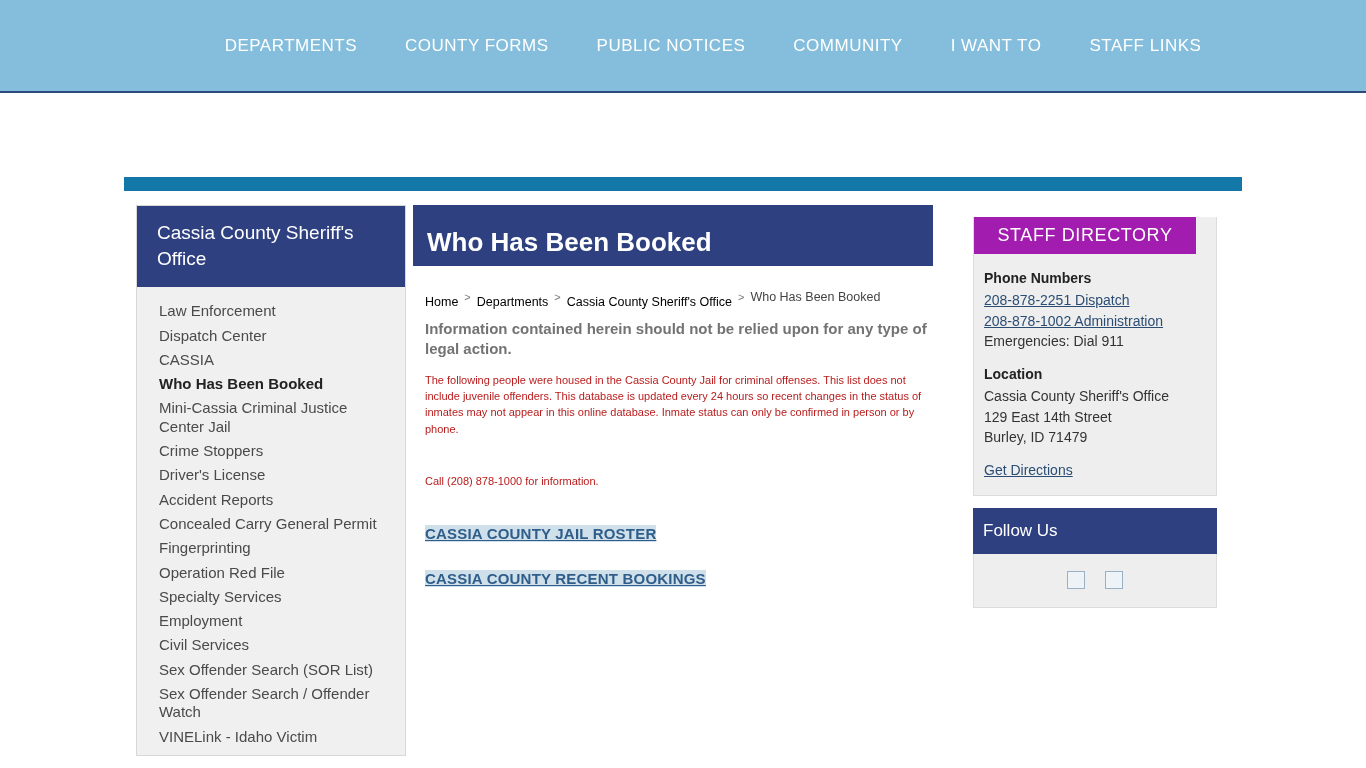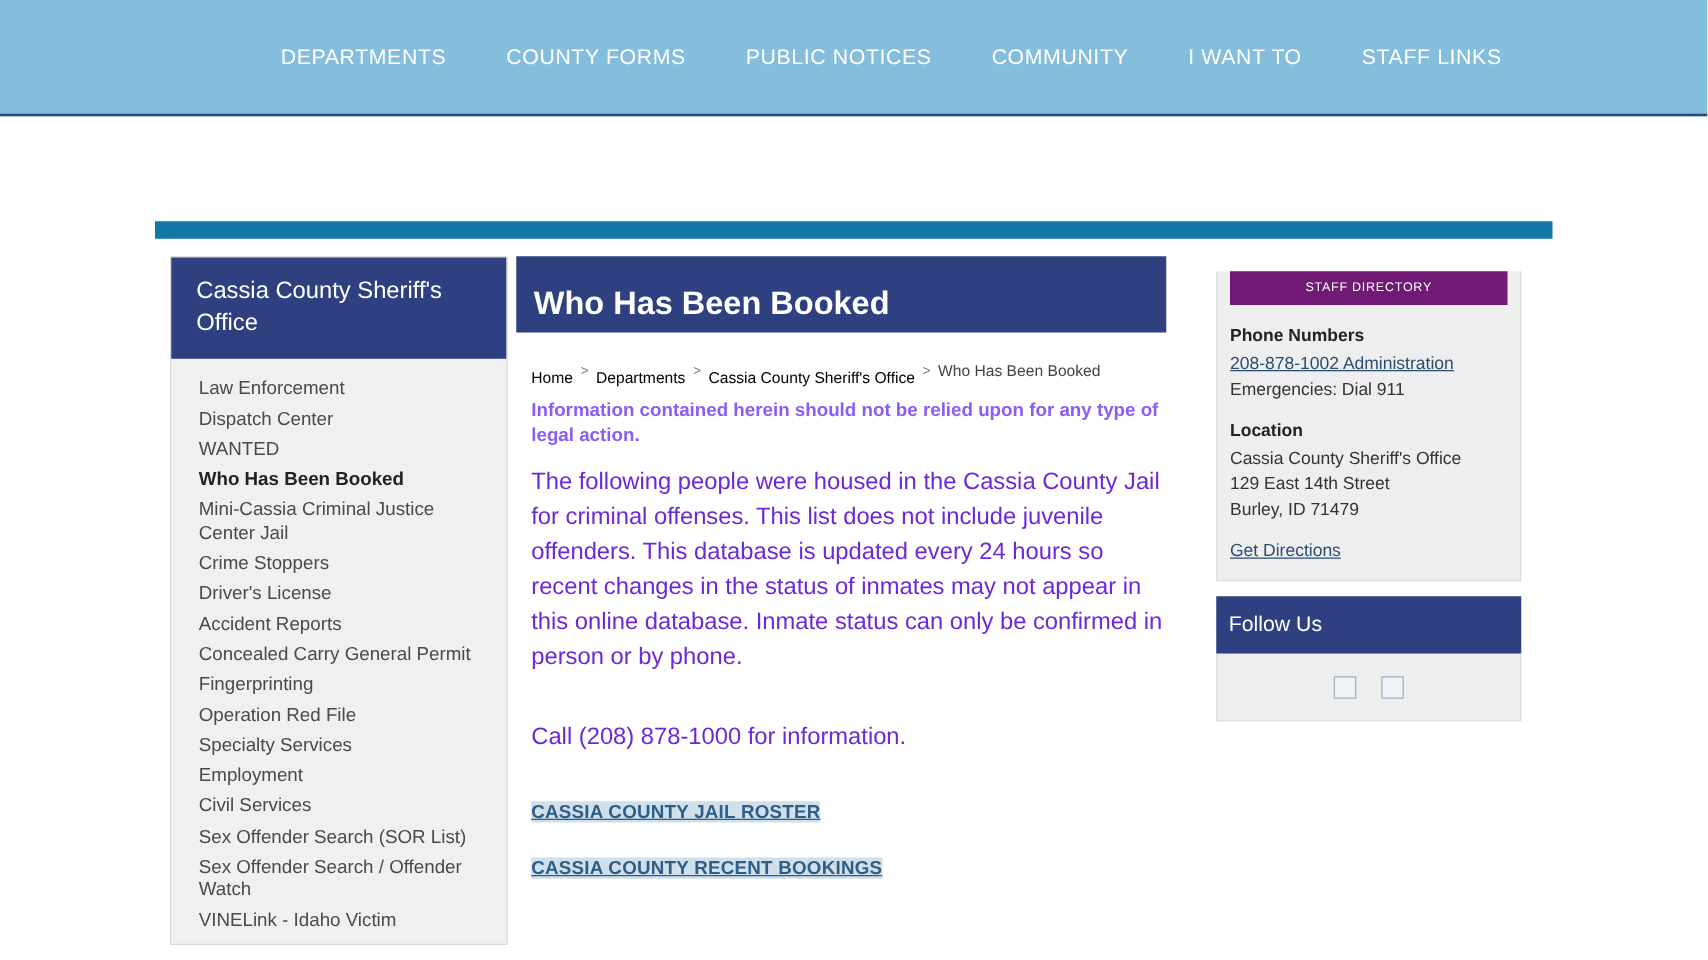--- a/index.html
+++ b/index.html
@@ -128,29 +128,29 @@
   .breadcrumb .sep {
     color: #777777;
     font-size: 11px;
   }
   .breadcrumb .current {
     color: #444444;
   }
   .lead {
     font-size: 15px;
     font-weight: bold;
-    color: #8b5cf6;
+    color: #737373;
     line-height: 1.36;
     padding: 10px 0 0 12px;
     width: 518px;
     box-sizing: border-box;
   }
   .para {
-    font-size: 19px;
-    color: #6d28d9;
+    font-size: 11px;
+    color: #b91c1c;
     line-height: 1.48;
     padding: 12px 0 0 12px;
     width: 518px;
     box-sizing: border-box;
   }
   .para.spaced {
     padding-top: 36px;
   }
   .doc-link {
     display: inline-block;
@@ -182,24 +182,24 @@
   }
   .panel-header {
     background: #2e4080;
     color: #ffffff;
     font-size: 17px;
     padding: 13px 0 13px 10px;
     box-sizing: border-box;
   }
   .staff-btn {
     display: block;
-    margin: 12px 10px 14px 10px;
-    background: #701a75;
-    color: #ffffff;
-    font-size: 10px;
+    margin: 12px 10px 14px 0;
+    background: #a21caf;
+    color: #ffffff;
+    font-size: 18px;
     text-align: center;
     padding: 8px 0;
     letter-spacing: 0.6px;
     cursor: pointer;
     border: none;
     width: calc(100% - 20px);
     font-family: "Liberation Sans", sans-serif;
   }
   .panel-body {
     padding: 0 10px 14px 10px;
@@ -260,21 +260,21 @@
 
   <div class="blue-bar"></div>
 
   <div class="content">
 
     <div class="sidebar">
       <div class="sidebar-header">Cassia County Sheriff's Office</div>
       <div class="sidebar-list">
         <div class="sidebar-item">Law Enforcement</div>
         <div class="sidebar-item">Dispatch Center</div>
-        <div class="sidebar-item">WANTED</div>
+        <div class="sidebar-item">CASSIA</div>
         <div class="sidebar-item active">Who Has Been Booked</div>
         <div class="sidebar-item">Mini-Cassia Criminal Justice Center Jail</div>
         <div class="sidebar-item">Crime Stoppers</div>
         <div class="sidebar-item">Driver's License</div>
         <div class="sidebar-item">Accident Reports</div>
         <div class="sidebar-item">Concealed Carry General Permit</div>
         <div class="sidebar-item">Fingerprinting</div>
         <div class="sidebar-item">Operation Red File</div>
         <div class="sidebar-item">Specialty Services</div>
         <div class="sidebar-item">Employment</div>
@@ -309,20 +309,21 @@
         <span class="doc-link second">CASSIA COUNTY RECENT BOOKINGS</span>
       </div>
     </div>
 
     <div class="right">
 
       <div class="panel">
         <button class="staff-btn">STAFF DIRECTORY</button>
         <div class="panel-body">
           <div class="strong">Phone Numbers</div>
+          <a>208-878-2251 Dispatch</a>
           <a>208-878-1002 Administration</a>
           <span class="plain">Emergencies: Dial 911</span>
           <div class="gap"></div>
           <div class="strong">Location</div>
           <span class="plain">Cassia County Sheriff's Office</span>
           <span class="plain">129 East 14th Street</span>
           <span class="plain">Burley, ID 71479</span>
           <div class="gap"></div>
           <a>Get Directions</a>
         </div>

